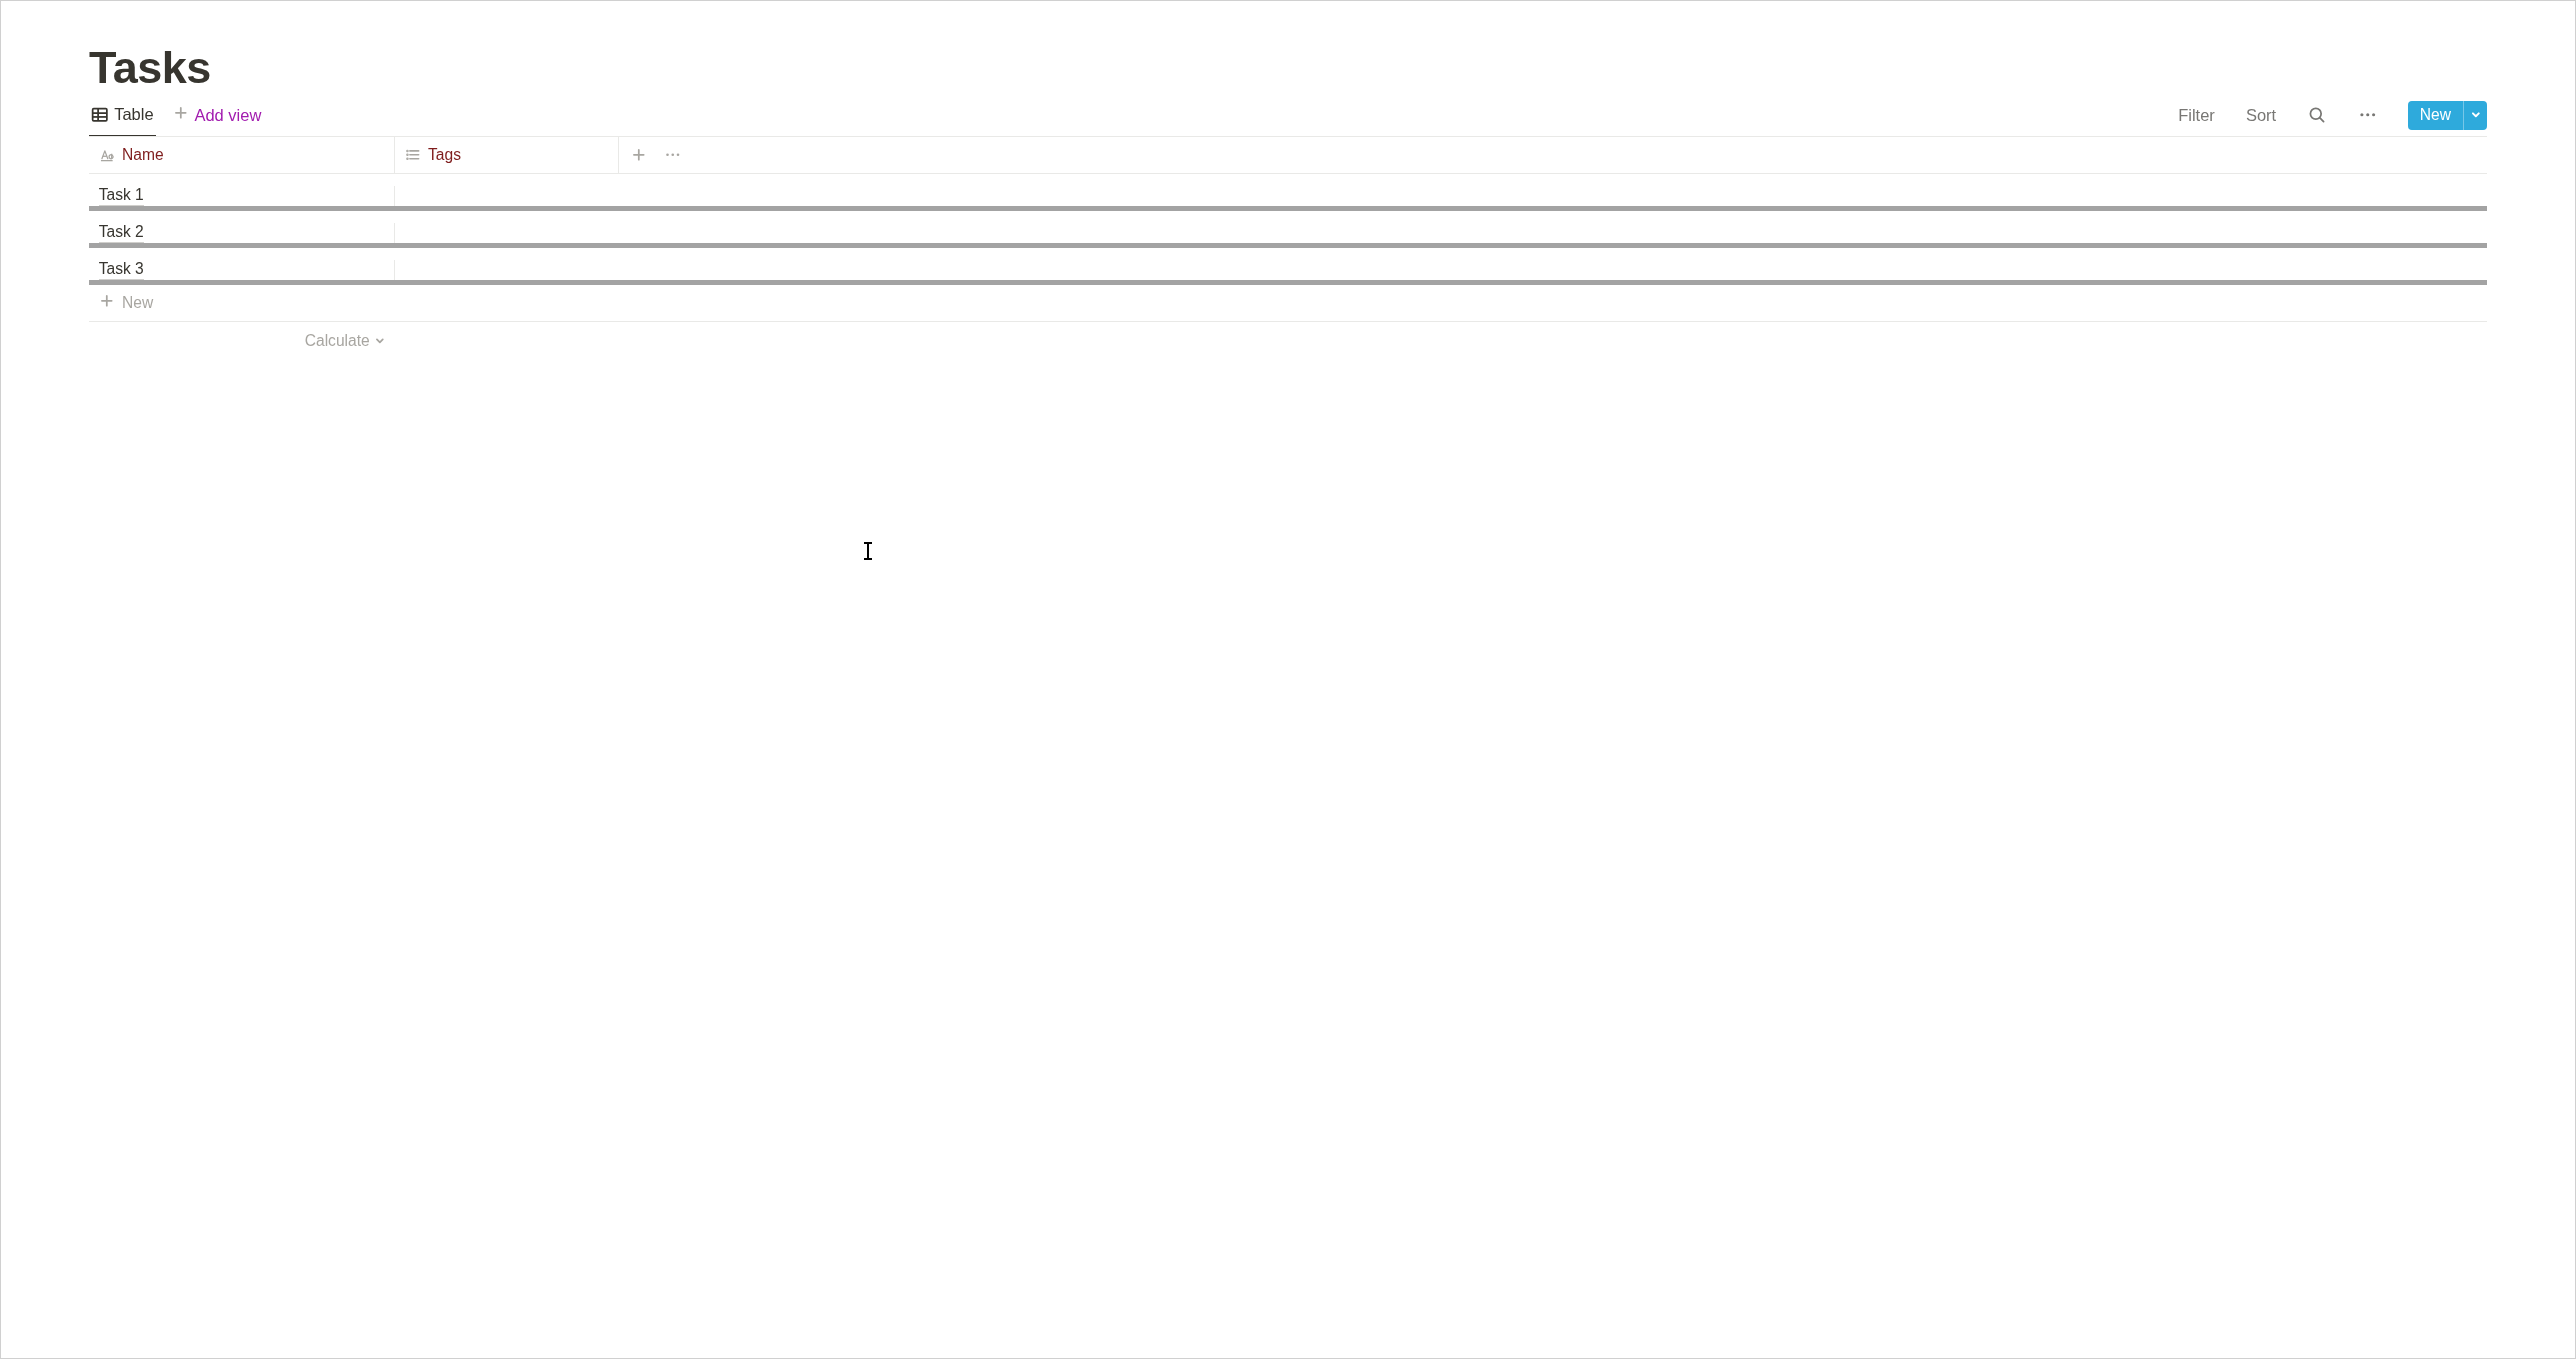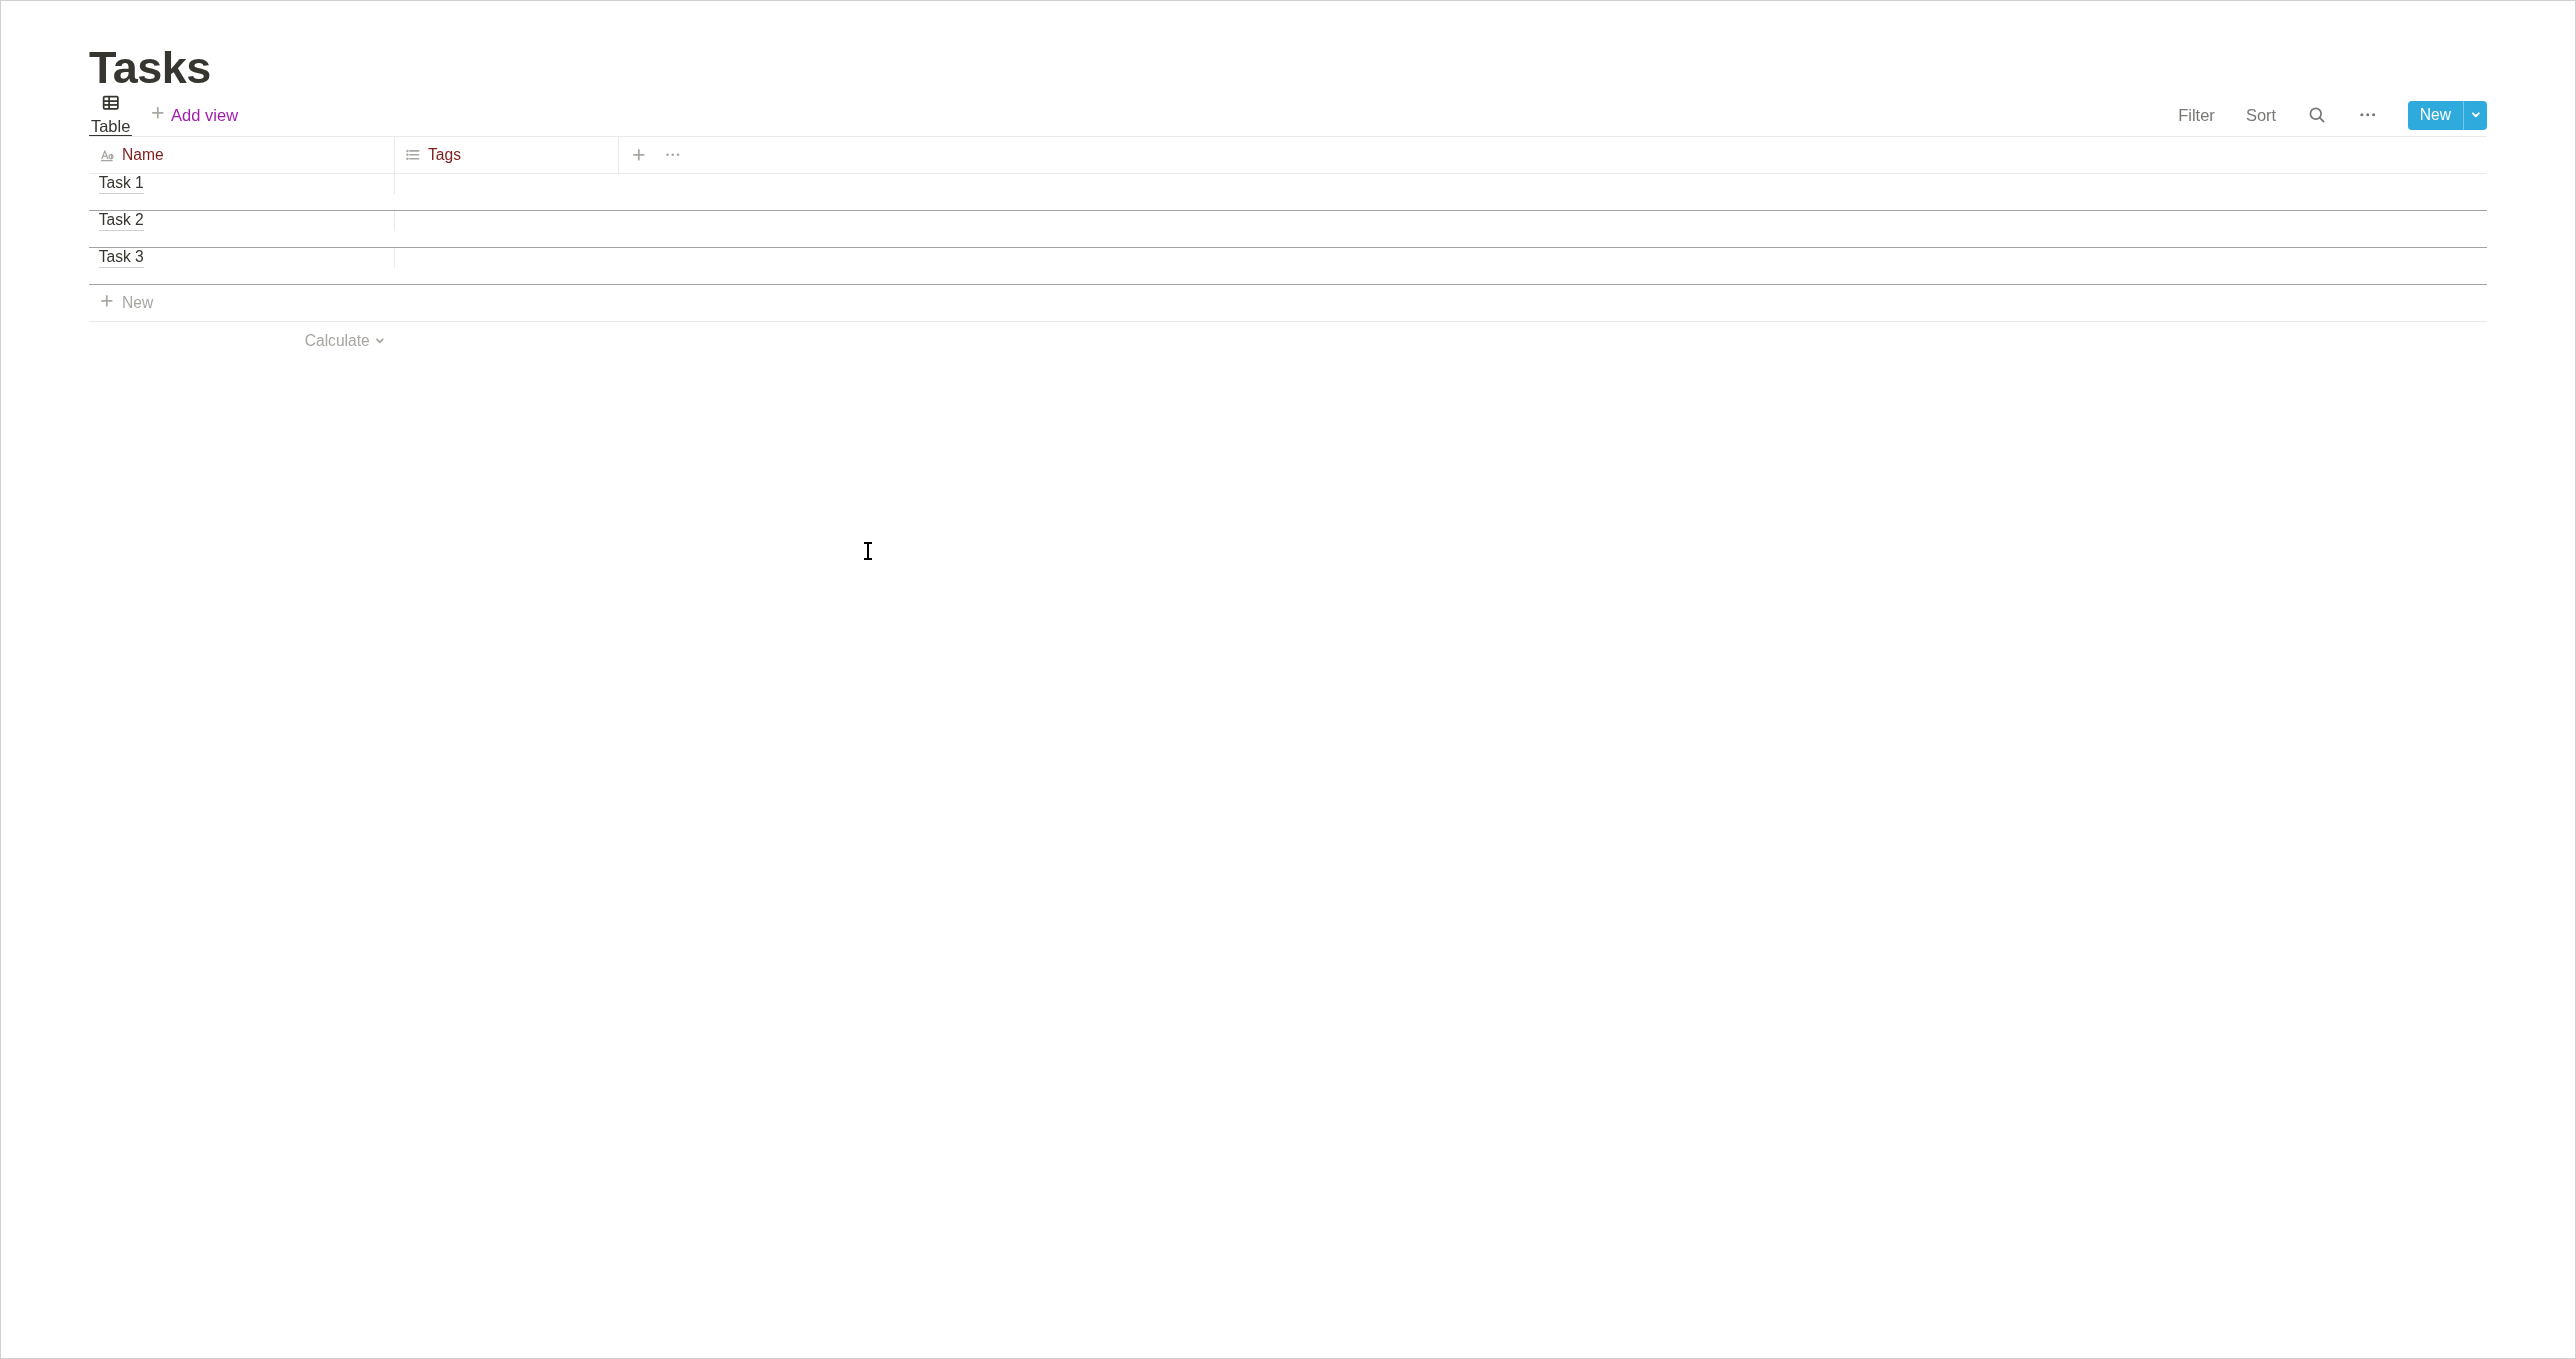--- a/index.html
+++ b/index.html
@@ -44,21 +44,20 @@
     gap: 5.8px;
     height: 100%;
     padding: 0 1.9px;
     font-size: 16.5px;
     color: #37352f;
     cursor: pointer;
   }
   .tab.active {
     font-weight: 500;
     border-bottom: 1.9px solid #37352f;
-    flex-direction: column;
   }
   .tab .icon { display: flex; align-items: center; }
   .tab-add {
     display: flex;
     align-items: center;
     gap: 5.8px;
     font-size: 16.5px;
     color: #a21caf;
     cursor: pointer;
     padding: 0 3.9px;
@@ -128,23 +127,23 @@
   .col-actions {
     display: flex;
     align-items: center;
     gap: 17.5px;
     padding-left: 11.7px;
     flex: 1;
   }
   .col-actions .icon { color: #a8a6a1; cursor: pointer; display:flex; align-items:center; }
   .tbody-row {
     display: flex;
-    border-bottom: 1px solid #a3a3a3;
+    border-bottom: 5px solid #a3a3a3;
     height: 37px;
-    align-items: flex-start;
+    align-items: flex-end;
   }
   .td {
     display: flex;
     align-items: center;
     padding: 0 9.7px;
     font-size: 15.6px;
     border-right: 1px solid #e9e9e7;
   }
   .td.col-rest { flex:1; border-right: none; }
   .td-name-text {

